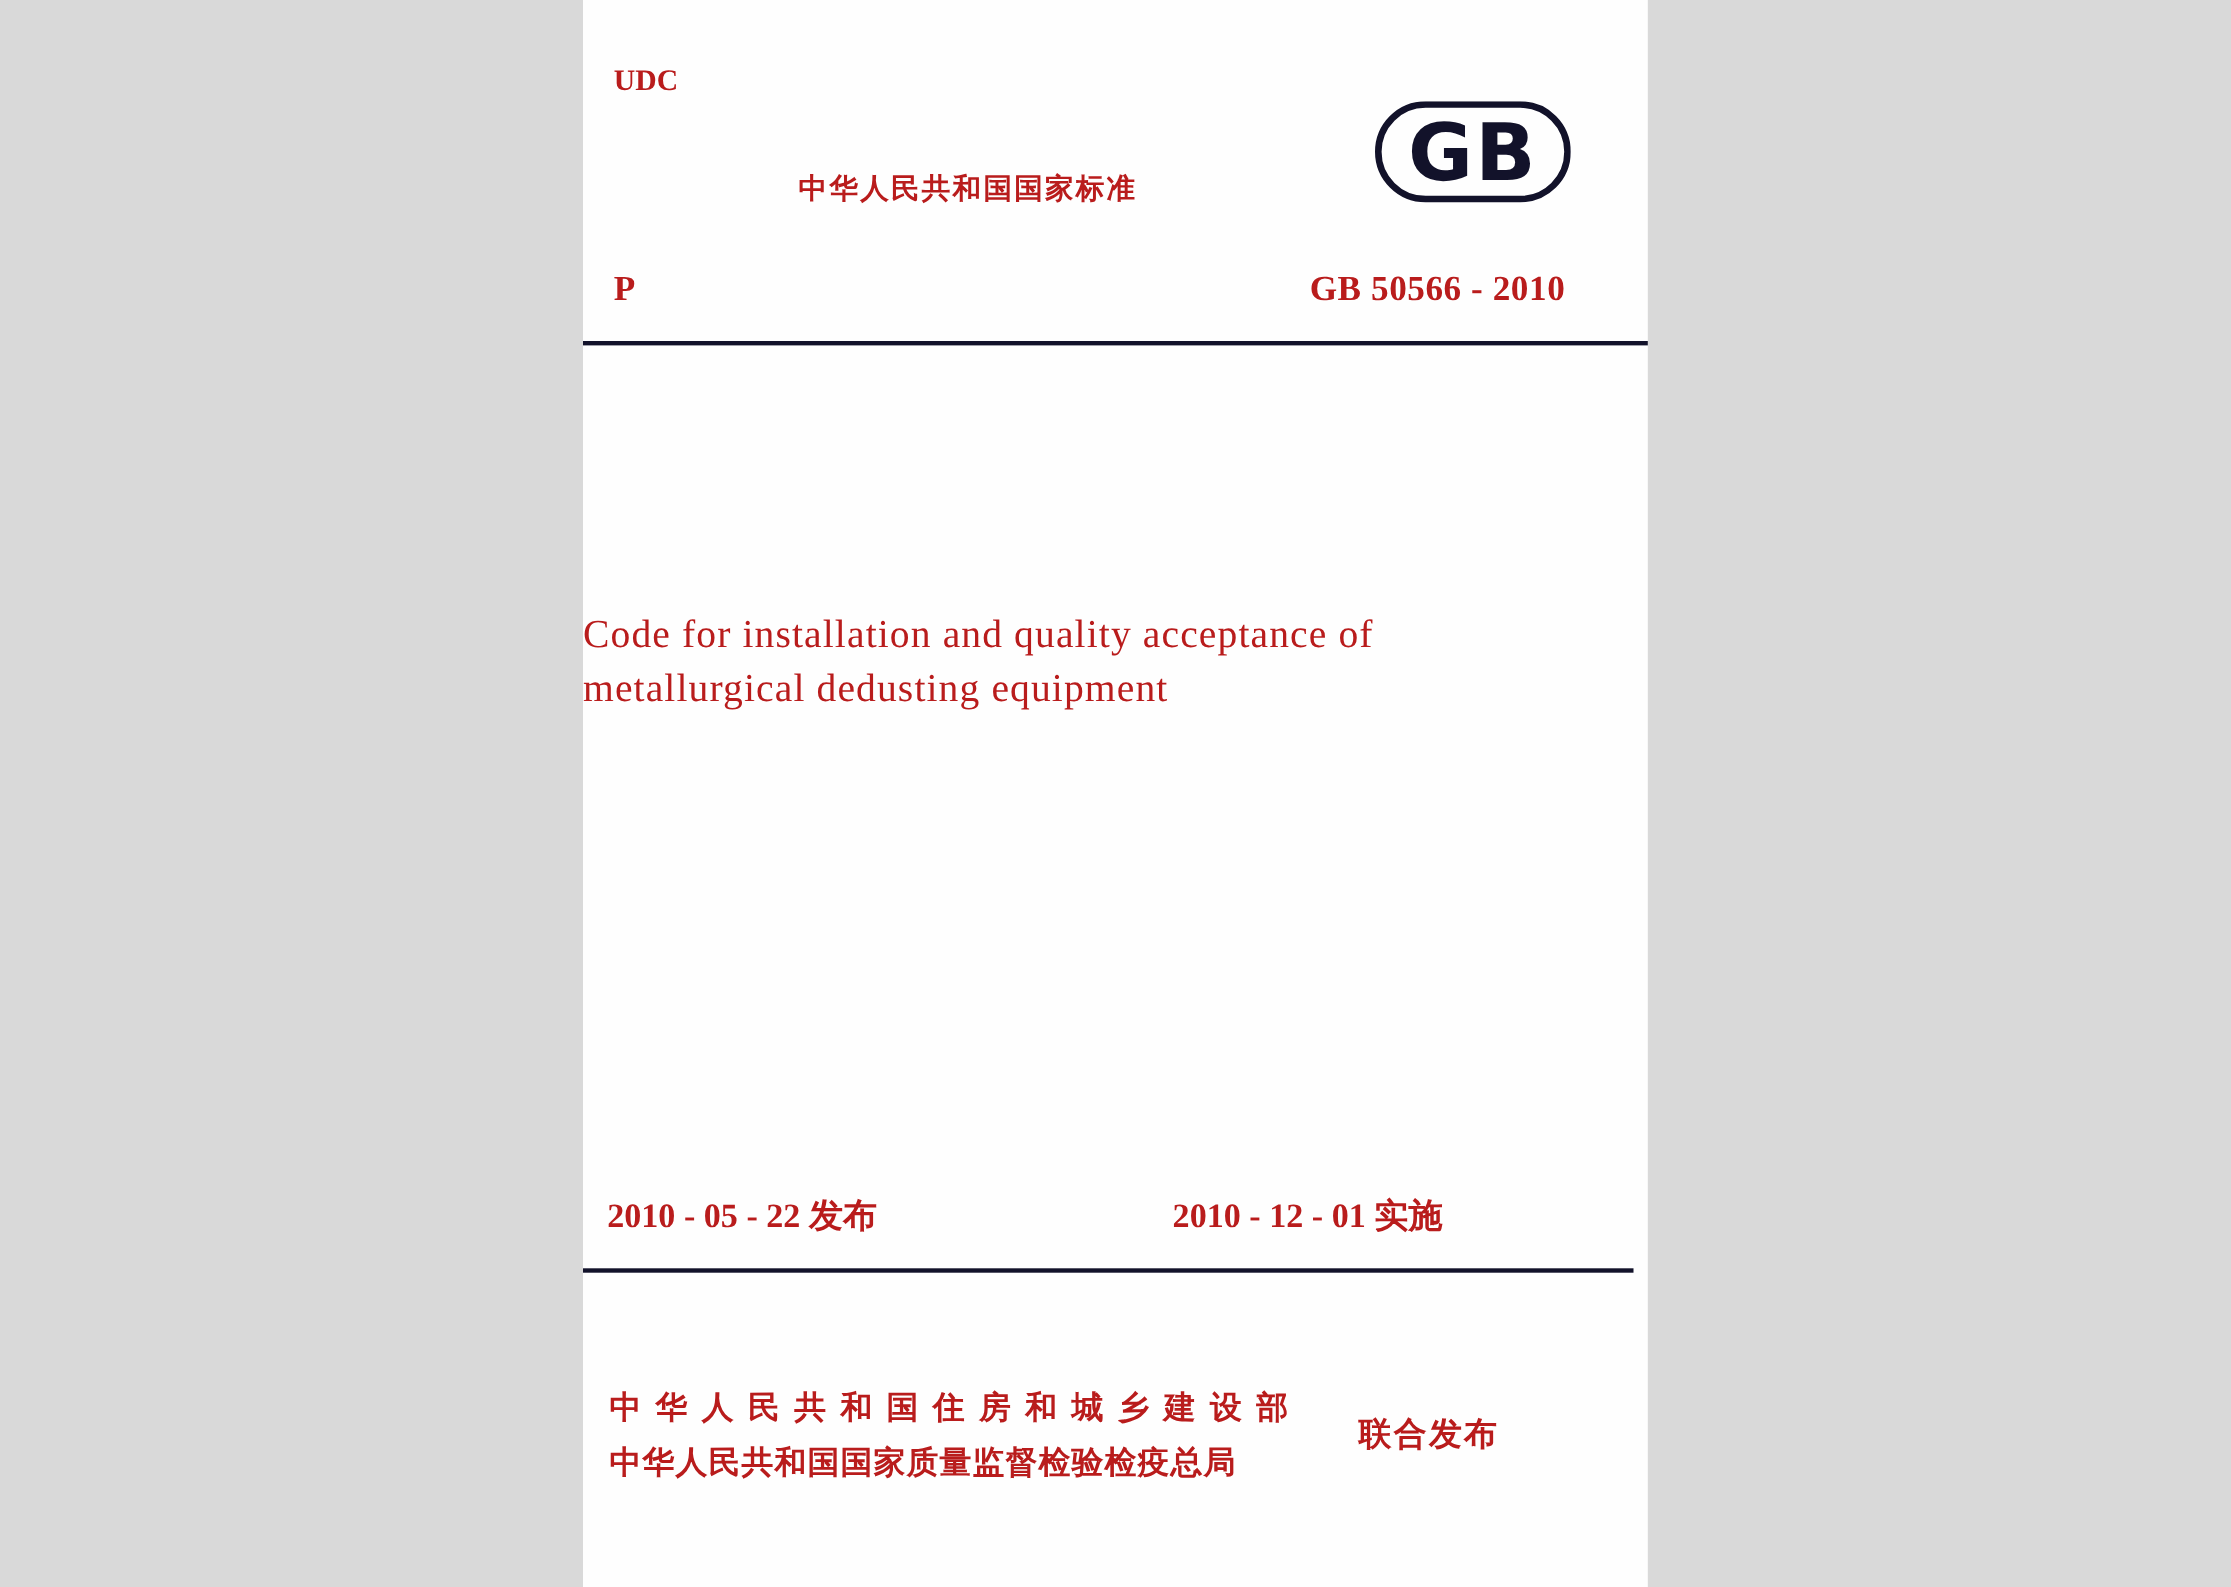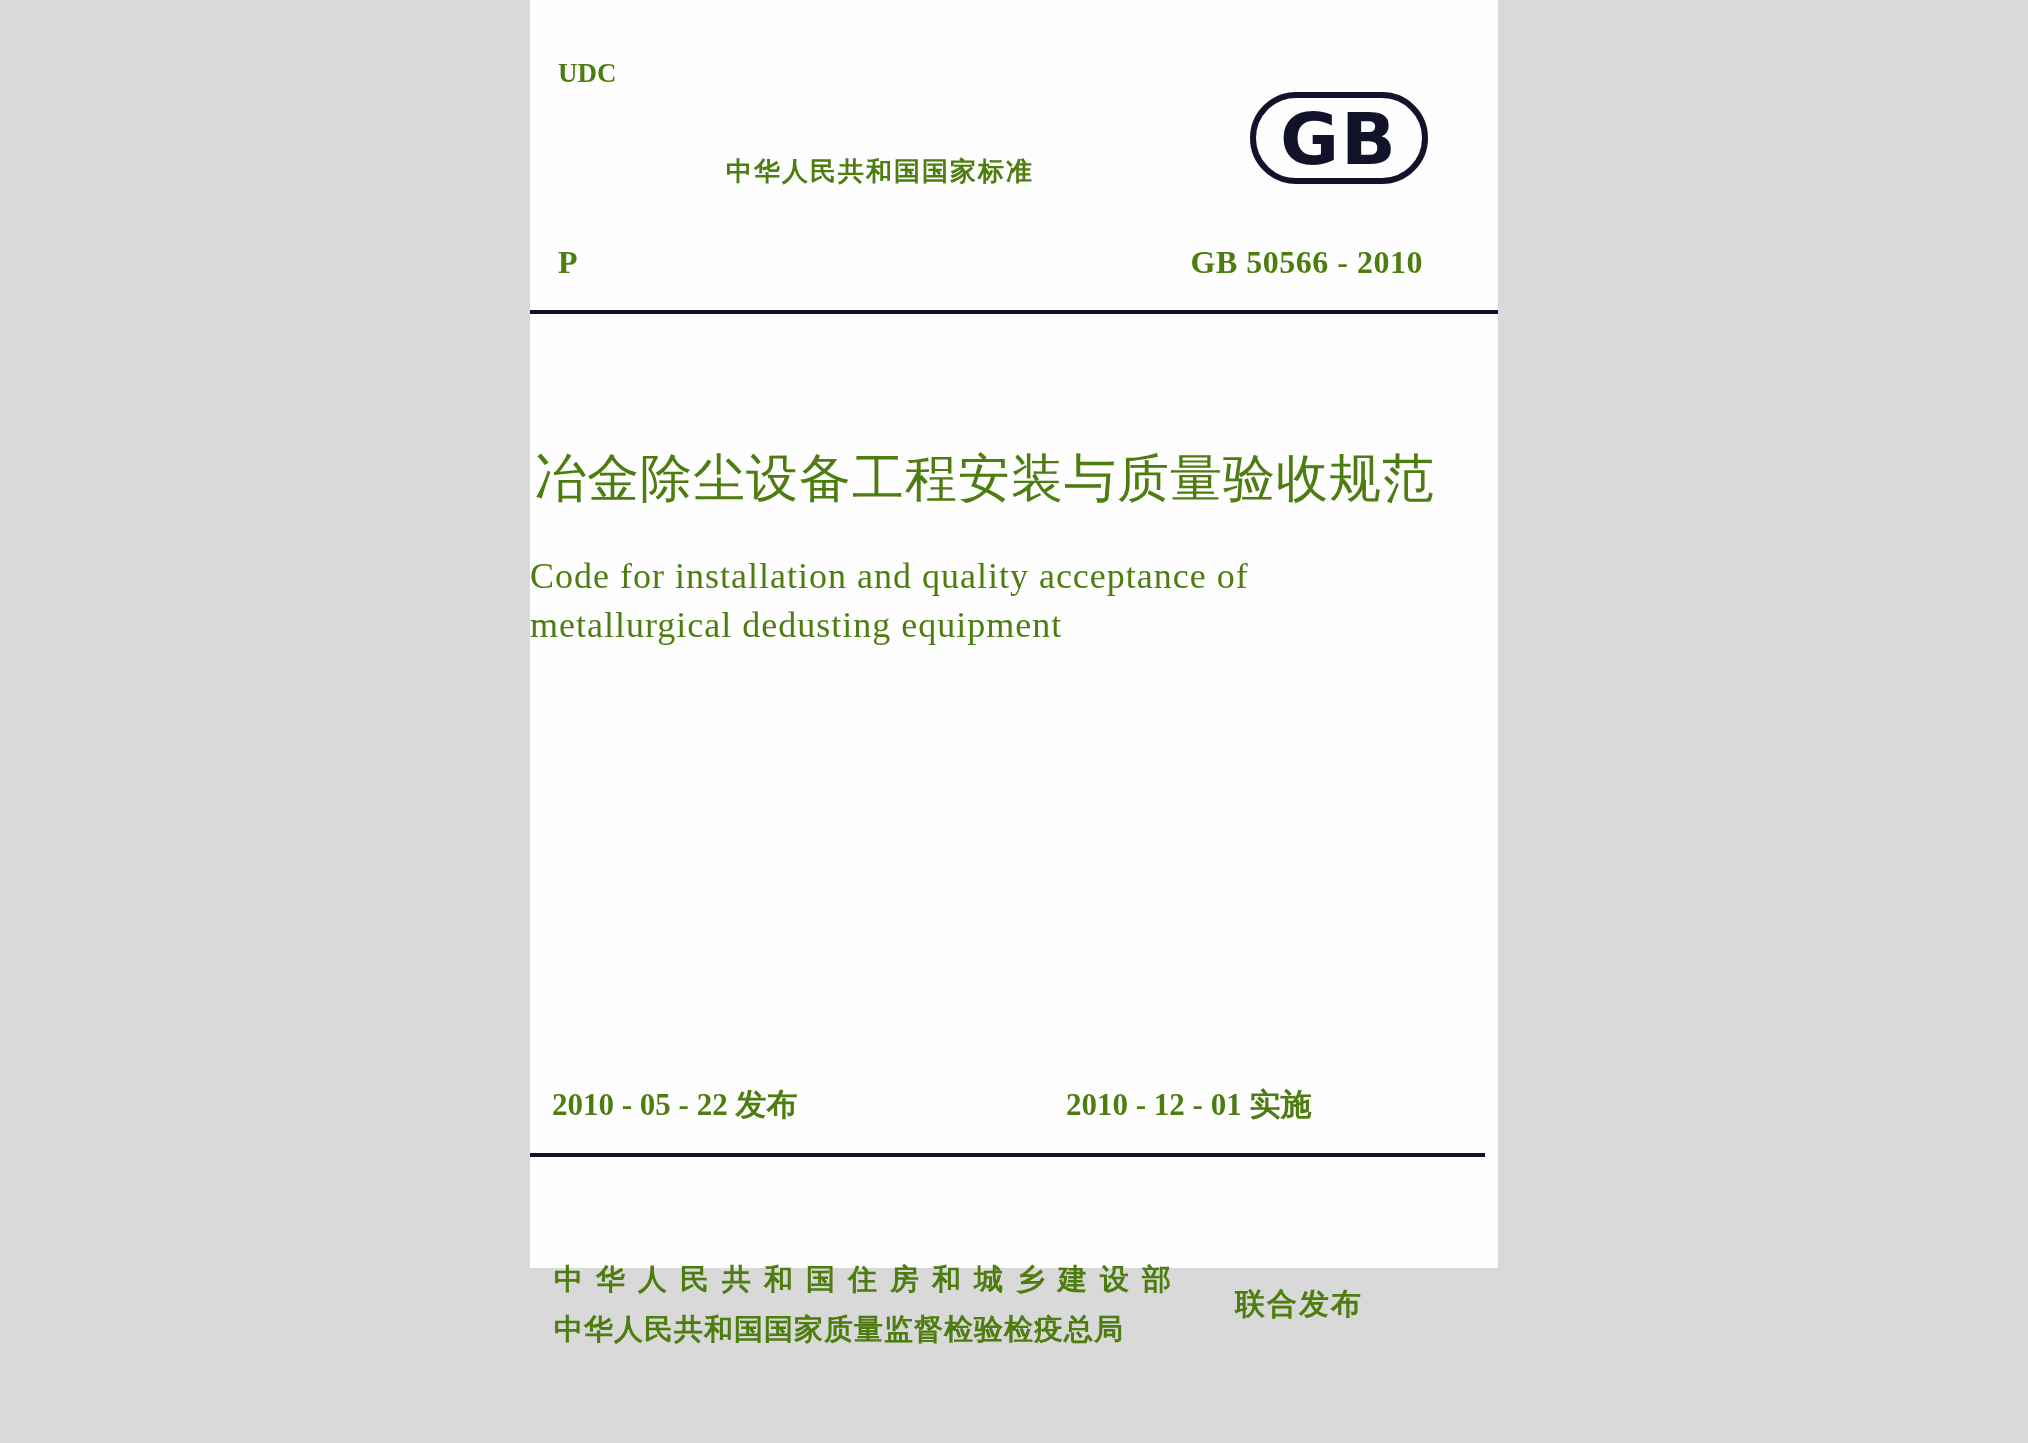--- a/index.html
+++ b/index.html
@@ -1,17 +1,17 @@
 <!DOCTYPE html>
 <html><head>
 <meta charset="utf-8">
 <style>
   html,body{margin:0;padding:0;}
   body{width:2028px;height:1443px;background:#d9d9d9;position:relative;overflow:hidden;}
-  .page{position:absolute;left:530px;top:0;width:968px;height:1268px;background:#fefefe;color:#4d7c0f;text-decoration:underline;}
+  .page{position:absolute;left:530px;top:0;width:968px;height:1443px;background:#fefefe;color:#b91c1c;text-decoration:underline;}
   .abs{position:absolute;white-space:nowrap;}
   .serif-b{font-family:"Liberation Serif","DejaVu Serif",serif;font-weight:bold;}
   .sans-b{font-family:"DejaVu Sans","Liberation Sans",sans-serif;font-weight:bold;}
   .serif{font-family:"Liberation Serif","DejaVu Serif",serif;}
   .udc{left:28px;top:58px;font-size:27px;}
   .std-line{left:196px;top:154px;font-size:26px;letter-spacing:2px;}
   .logo{left:720px;top:92px;width:178px;height:92px;}
   .cls{left:28px;top:244px;font-size:32px;}
   .stdno{right:75px;top:244px;font-size:32px;letter-spacing:0.5px;}
   .rule1{position:absolute;left:0;top:310px;width:968px;height:4px;background:#12122a;}
@@ -35,21 +35,20 @@
 
   <svg class="abs logo" viewBox="0 0 178 92">
     <rect x="3" y="3" width="172" height="86" rx="43" ry="43" fill="none" stroke="#12122a" stroke-width="6"></rect>
     <text x="89" y="72" text-anchor="middle" font-family="DejaVu Sans, sans-serif" font-weight="bold" font-size="72" fill="#12122a" letter-spacing="2">GB</text>
   </svg>
 
   <div class="abs serif-b cls">P</div>
   <div class="abs serif-b stdno">GB 50566 - 2010</div>
   <div class="rule1"></div>
 
-  <div class="abs title-zh">冶金除尘设备工程安装与质量验收规范</div>
   <div class="abs serif title-en en1">Code for installation and quality acceptance of</div>
   <div class="abs serif title-en en2">metallurgical dedusting equipment</div>
 
   <div class="abs serif-b date-l">2010 - 05 - 22  发布</div>
   <div class="abs serif-b date-r">2010 - 12 - 01  实施</div>
   <div class="rule2"></div>
 
   <div class="abs sans-b iss2">中华人民共和国国家质量监督检验检疫总局</div>
   <div class="abs sans-b iss1">中华人民共和国住房和城乡建设部</div>
   <div class="abs sans-b joint">联合发布</div>

